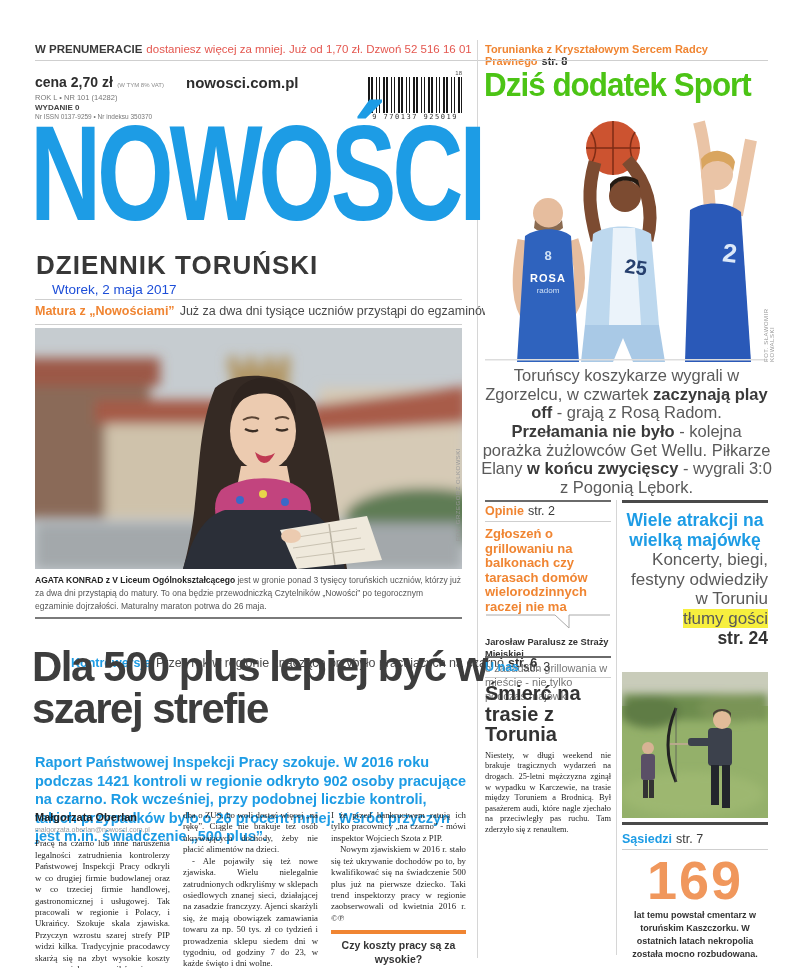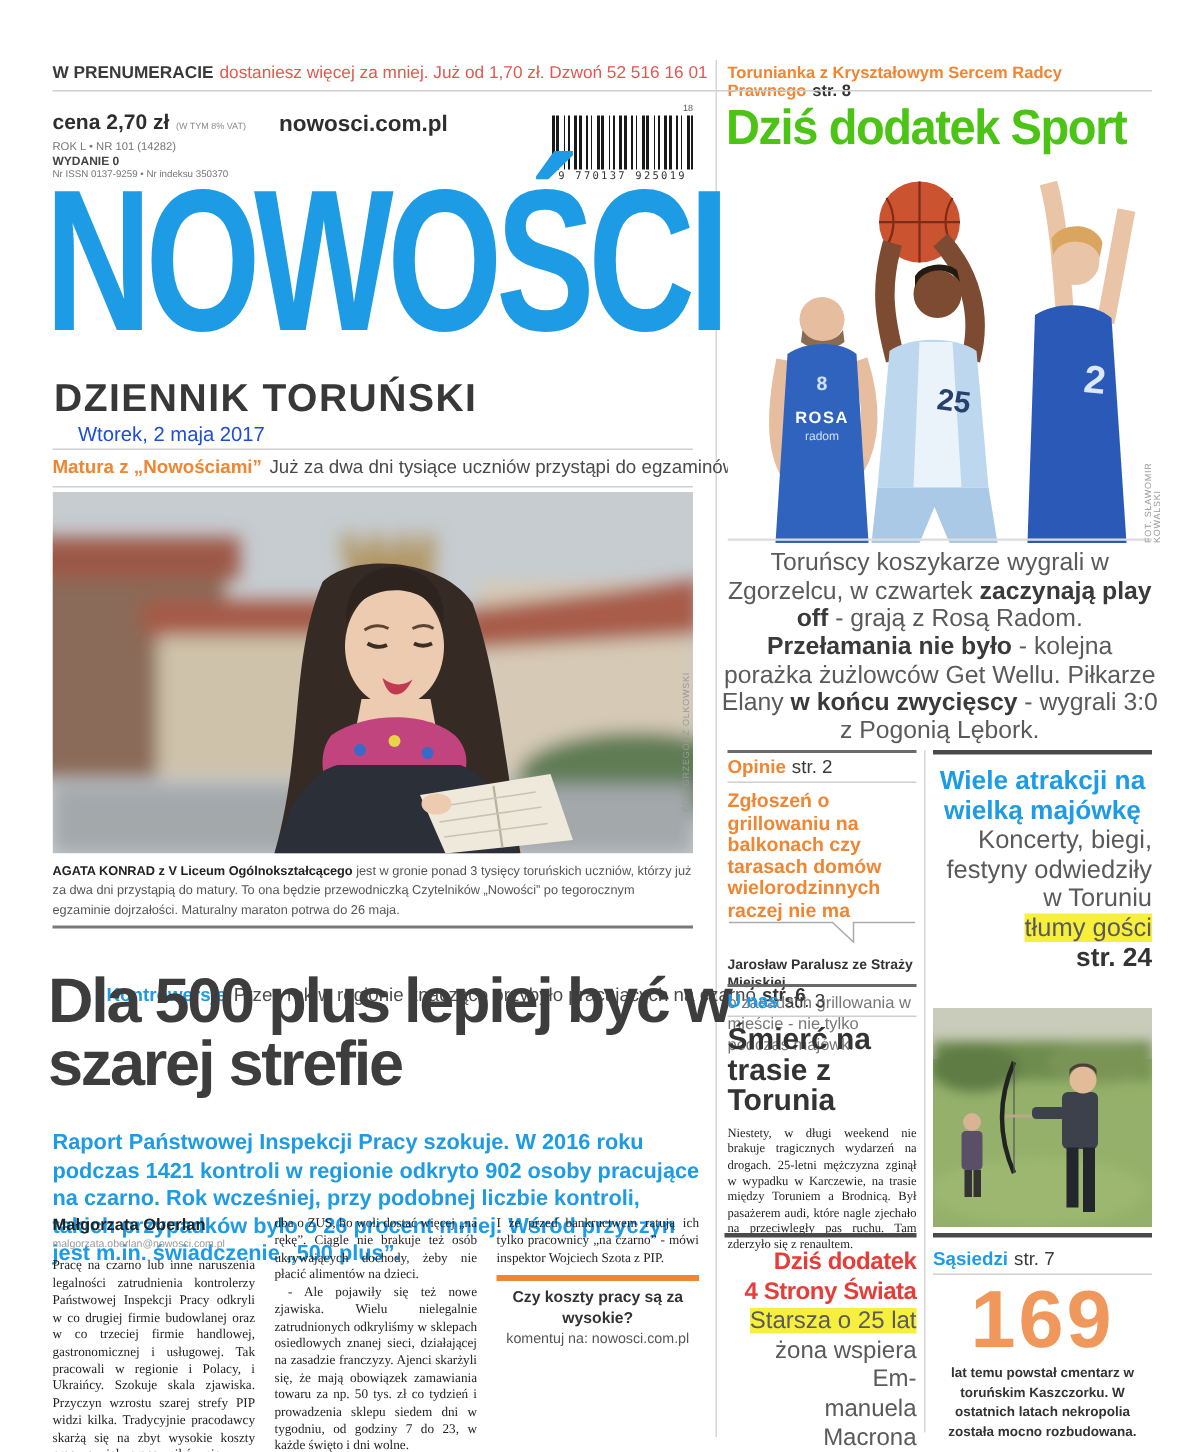--- a/index.html
+++ b/index.html
@@ -196,20 +196,21 @@
       <div class="byline">Małgorzata Oberlan</div>
       <div class="email">malgorzata.oberlan@nowosci.com.pl</div>
       <p>Pracę na czarno lub inne naruszenia legalności zatrudnienia kontrolerzy Państwowej Inspekcji Pracy odkryli w co drugiej firmie budowlanej oraz w co trzeciej firmie handlowej, gastronomicznej i usługowej. Tak pracowali w regionie i Polacy, i Ukraińcy. Szokuje skala zjawiska. Przyczyn wzrostu szarej strefy PIP widzi kilka. Tradycyjnie pracodawcy skarżą się na zbyt wysokie koszty pracy, a wielu pracowników nie</p>
     </div>
     <div class="col">
       <p>dba o ZUS, bo woli dostać więcej „na rękę”. Ciągle nie brakuje też osób ukrywających dochody, żeby nie płacić alimentów na dzieci.</p>
       <p class="indent">- Ale pojawiły się też nowe zjawiska. Wielu nielegalnie zatrudnionych odkryliśmy w sklepach osiedlowych znanej sieci, działającej na zasadzie franczyzy. Ajenci skarżyli się, że mają obowiązek zamawiania towaru za np. 50 tys. zł co tydzień i prowadzenia sklepu siedem dni w tygodniu, od godziny 7 do 23, w każde święto i dni wolne.</p>
     </div>
     <div class="col">
       <p>I że przed bankructwem ratują ich tylko pracownicy „na czarno” - mówi inspektor Wojciech Szota z PIP.</p>
+      <p class="indent">Nowym zjawiskiem w 2016 r. stało się też ukrywanie dochodów po to, by kwalifikować się na świadczenie 500 plus już na pierwsze dziecko. Taki trend inspektorzy pracy w regionie zaobserwowali od kwietnia 2016 r. ©℗</p>
       <div class="colfoot">
         <div class="bar"></div>
         <div class="q">Czy koszty pracy są za wysokie?</div>
         <div class="l">komentuj na: nowosci.com.pl</div>
       </div>
     </div>
   </div>
 
   <div class="abs sportbanner">Dziś dodatek Sport</div>
 
@@ -268,29 +269,20 @@
   </div>
 
   <div class="abs" id="unas">
     <div class="sec-head">
       <span class="slbl blue">U nas</span><span>str. 3</span>
     </div>
     <div class="unas-head">Śmierć na trasie z Torunia</div>
     <div class="unas-body">Niestety, w długi weekend nie brakuje tragicznych wydarzeń na drogach. 25-letni mężczyzna zginął w wypadku w Karczewie, na trasie między Toruniem a Brodnicą. Był pasażerem audi, które nagle zjechało na przeciwległy pas ruchu. Tam zderzyło się z renaultem.</div>
   </div>
 
-  <div class="abs" id="macron">
-    <div class="mbar"></div>
-    <div class="m-red">Dziś dodatek</div>
-    <div class="m-red">4 Strony Świata</div>
-    <div class="m-gray"><span class="hl">Starsza o 25 lat</span></div>
-    <div class="m-gray">żona wspiera Em-</div>
-    <div class="m-gray">manuela Macrona</div>
-
-  </div>
 
   <div class="abs" id="majowka">
     <div class="mbar"></div>
     <div class="mj-blue">Wiele atrakcji na wielką majówkę</div>
     <div class="mj-gray">Koncerty, biegi, festyny odwiedziły w Toruniu</div>
     <div class="mj-gray"><span class="hl">tłumy gości</span></div>
     <div class="mj-pg">str. 24</div>
   </div>
 
   <div class="abs photo-arch">

